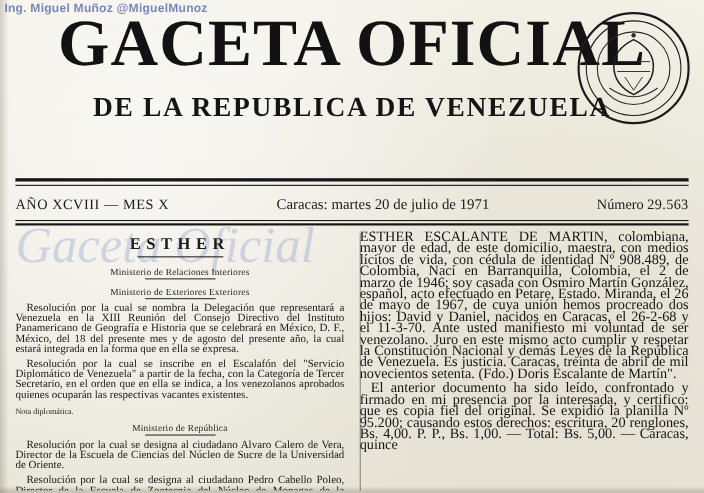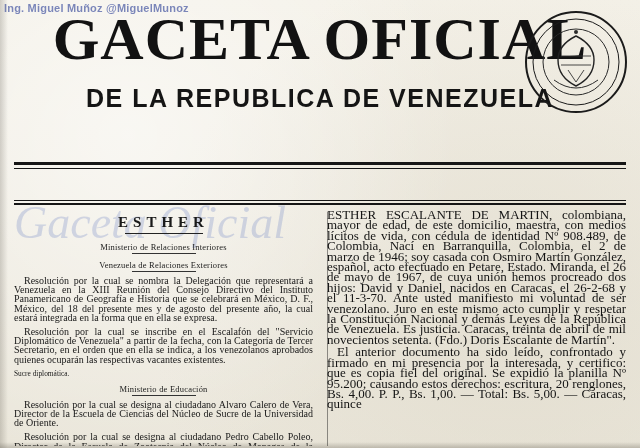--- a/index.html
+++ b/index.html
@@ -71,21 +71,21 @@
     font-family: "Liberation Serif", serif;
     font-weight: bold;
     font-size: 60px;
     line-height: 62px;
     letter-spacing: 1px;
     color: #121212;
     margin: 0;
     white-space: nowrap;
   }
   #republica-line {
-    font-family: Liberation Sans, sans-serif;
+    font-family: Liberation Serif, serif;
     font-weight: bold;
     font-size: 25px;
     line-height: 28px;
     letter-spacing: 1.5px;
     color: #151515;
     margin: 14px 0 0 0;
     white-space: nowrap;
   }
   
   #seal {
@@ -255,47 +255,55 @@
       <path d="M37 46 h30 M37 55 h30" stroke="#333" stroke-width="0.9"></path>
       <path d="M44 60 l8 12 l8 -12" fill="none" stroke="#333" stroke-width="0.9"></path>
       <path d="M30 70 q 22 16 44 0" fill="none" stroke="#2b2b2b" stroke-width="1"></path>
       <circle cx="52" cy="22" r="2" fill="#2b2b2b"></circle>
     </svg>
   </div>
 
   <div class="rule" id="rule-thick"></div>
   <div class="rule" id="rule-thin"></div>
 
+  <div id="issue-line">
+    <div id="issue-year">AÑO XCVIII — MES X</div>
+    <div id="issue-date">Caracas: martes 20 de julio de 1971</div>
+    <div id="issue-number-wrap">
+      <span>Número</span>
+      <span id="issue-number">29.563</span>
+    </div>
+  </div>
 
   <div class="rule" id="rule-bottom-thin"></div>
   <div class="rule" id="rule-bottom-thick"></div>
 
   <div id="col-divider"></div>
 
   <div id="columns">
 
     <div class="column" id="column-left">
       <div id="sumario-title">ESTHER</div>
       <div id="sumario-underline"></div>
 
       <div>
         <div class="ministry">Ministerio de Relaciones Interiores</div>
         <div class="ministry-underline"></div>
       </div>
 
       <div>
-        <div class="ministry">Venezuela de Relaciones Exteriores</div>
+        <div class="ministry">Ministerio de Exteriores Exteriores</div>
         <div class="ministry-underline"></div>
         <p class="entry">Resolución por la cual se nombra la Delegación que representará a Venezuela en la XIII Reunión del Consejo Directivo del Instituto Panamericano de Geografía e Historia que se celebrará en México, D. F., México, del 18 del presente mes y de agosto del presente año, la cual estará integrada en la forma que en ella se expresa.</p>
         <p class="entry">Resolución por la cual se inscribe en el Escalafón del "Servicio Diplomático de Venezuela" a partir de la fecha, con la Categoría de Tercer Secretario, en el orden que en ella se indica, a los venezolanos aprobados quienes ocuparán las respectivas vacantes existentes.</p>
-        <p class="note">Sucre diplomática.</p>
+        <p class="note">Nota diplomática.</p>
       </div>
 
       <div>
-        <div class="ministry">Ministerio de Educación</div>
+        <div class="ministry">Ministerio de República</div>
         <div class="ministry-underline"></div>
         <p class="entry">Resolución por la cual se designa al ciudadano Alvaro Calero de Vera, Director de la Escuela de Ciencias del Núcleo de Sucre de la Universidad de Oriente.</p>
         <p class="entry">Resolución por la cual se designa al ciudadano Pedro Cabello Poleo, Director de la Escuela de Zootecnia del Núcleo de Monagas de la Universidad de Oriente.</p>
       </div>
     </div>
 
     <div class="column" id="column-right">
       <p class="body-par">ESTHER ESCALANTE DE MARTIN, colombiana, mayor de edad, de este domicilio, maestra, con medios lícitos de vida, con cédula de identidad Nº 908.489, de Colombia, Nací en Barranquilla, Colombia, el 2 de marzo de 1946; soy casada con Osmiro Martín González, español, acto efectuado en Petare, Estado. Miranda, el 26 de mayo de 1967, de cuya unión hemos procreado dos hijos: David y Daniel, nacidos en Caracas, el 26-2-68 y el 11-3-70. Ante usted manifiesto mi voluntad de ser venezolano. Juro en este mismo acto cumplir y respetar la Constitución Nacional y demás Leyes de la República de Venezuela. Es justicia. Caracas, treinta de abril de mil novecientos setenta. (Fdo.) Doris Escalante de Martín".</p>
       <p class="body-par indented">El anterior documento ha sido leído, confrontado y firmado en mi presencia por la interesada, y certifico: que es copia fiel del original. Se expidió la planilla Nº 95.200; causando estos derechos: escritura, 20 renglones, Bs. 4,00. P. P., Bs. 1,00. — Total: Bs. 5,00. — Caracas, quince</p>
     </div>

